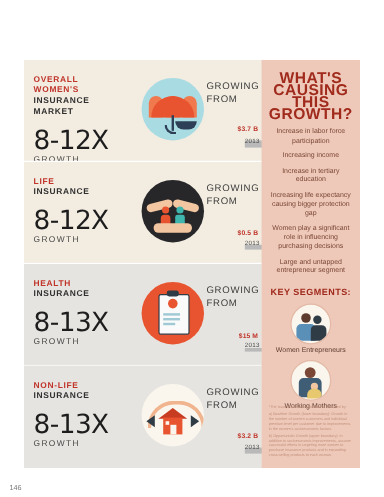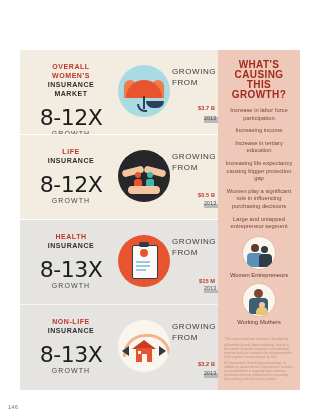--- a/index.html
+++ b/index.html
@@ -34,21 +34,21 @@
 
   
   .row{position:absolute;left:0;width:198px;height:85px;}
   .row.r1{top:0;background:#f2ece1;}
   .row.r2{top:85px;background:#f2ece1;}
   .row.r3{top:170px;background:#e6e4e0;}
   .row.r4{top:255px;background:#e6e4e0;}
   .row-sep{position:absolute;left:0;width:198px;height:1px;background:#ffffff;}
 
   .cat{
-    position:absolute;left:8px;top:12px;width:86px;text-align:center;
+    position:absolute;left:8px;top:12px;width:86px;text-align:left;
   }
   .cat-name{
     color:#c0342a;font-size:7px;font-weight:bold;letter-spacing:.55px;
     line-height:9px;text-transform:uppercase;
   }
   .cat-name .dark{color:#2f2f2f;}
   .growth-num{
     margin-top:9px;color:#1d1d1d;font-size:22px;font-weight:400;
     letter-spacing:-.5px;line-height:22px;
     font-family:"DejaVu Sans",sans-serif;
@@ -117,21 +117,21 @@
   .bar-outline{position:absolute;right:-1px;top:0;bottom:0;width:1.5px;background:#141414;}
   .yr{position:absolute;bottom:2px;font-size:5.2px;color:#4a4a4a;letter-spacing:.2px;}
   .val{position:absolute;font-size:5.6px;font-weight:bold;letter-spacing:.1px;white-space:nowrap;}
   .val-dark-on{color:#ffffff;}
   .val-red{color:#c0342a;}
   .val-dark{color:#1d1d1d;}
 
   
   .rc-title{
     margin:10px 6px 0;text-align:center;color:#a02a1c;
-    font-size:10px;font-weight:bold;letter-spacing:.4px;line-height:10px;
+    font-size:13px;font-weight:bold;letter-spacing:.4px;line-height:10px;
   }
   .rc-list{margin:7px 7px 0;}
   .rc-item{
     text-align:center;color:#7a4636;font-size:5.8px;line-height:7.6px;
     margin-bottom:5px;
   }
   .rc-seg-title{
     margin:8px 6px 0;text-align:center;color:#a02a1c;
     font-size:7.5px;font-weight:bold;letter-spacing:.4px;
   }
@@ -366,20 +366,21 @@
 
       <div class="rc-list">
         <div class="rc-item">Increase in labor force participation</div>
         <div class="rc-item">Increasing income</div>
         <div class="rc-item">Increase in tertiary education</div>
         <div class="rc-item">Increasing life expectancy causing bigger protection gap</div>
         <div class="rc-item">Women play a significant role in influencing purchasing decisions</div>
         <div class="rc-item">Large and untapped entrepreneur segment</div>
       </div>
 
+      <div class="rc-seg-title">KEY SEGMENTS:</div>
 
       <div class="seg-item">
         <div class="seg-circle">
           <div class="ppl-head" style="left:8px;top:7px;width:8px;height:8px;background:#5c3a2e;"></div>
           <div class="ppl-body" style="left:4px;top:16px;width:16px;height:14px;background:#5a8fb8;"></div>
           <div class="ppl-head" style="left:18px;top:9px;width:7px;height:7px;background:#2f3b45;"></div>
           <div class="ppl-body" style="left:16px;top:17px;width:13px;height:13px;background:#2f3b45;"></div>
         </div>
         <div class="seg-cap">Women Entrepreneurs</div>
       </div>

